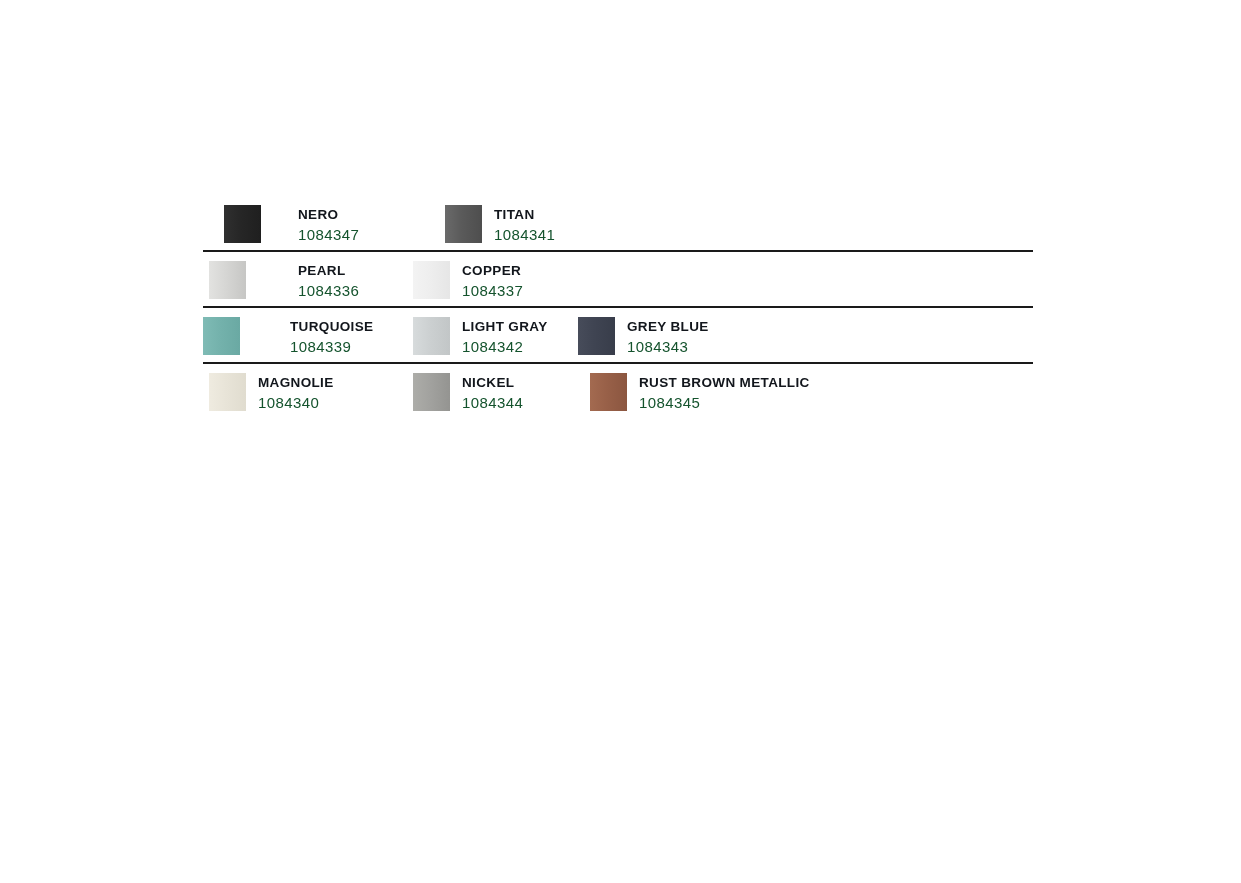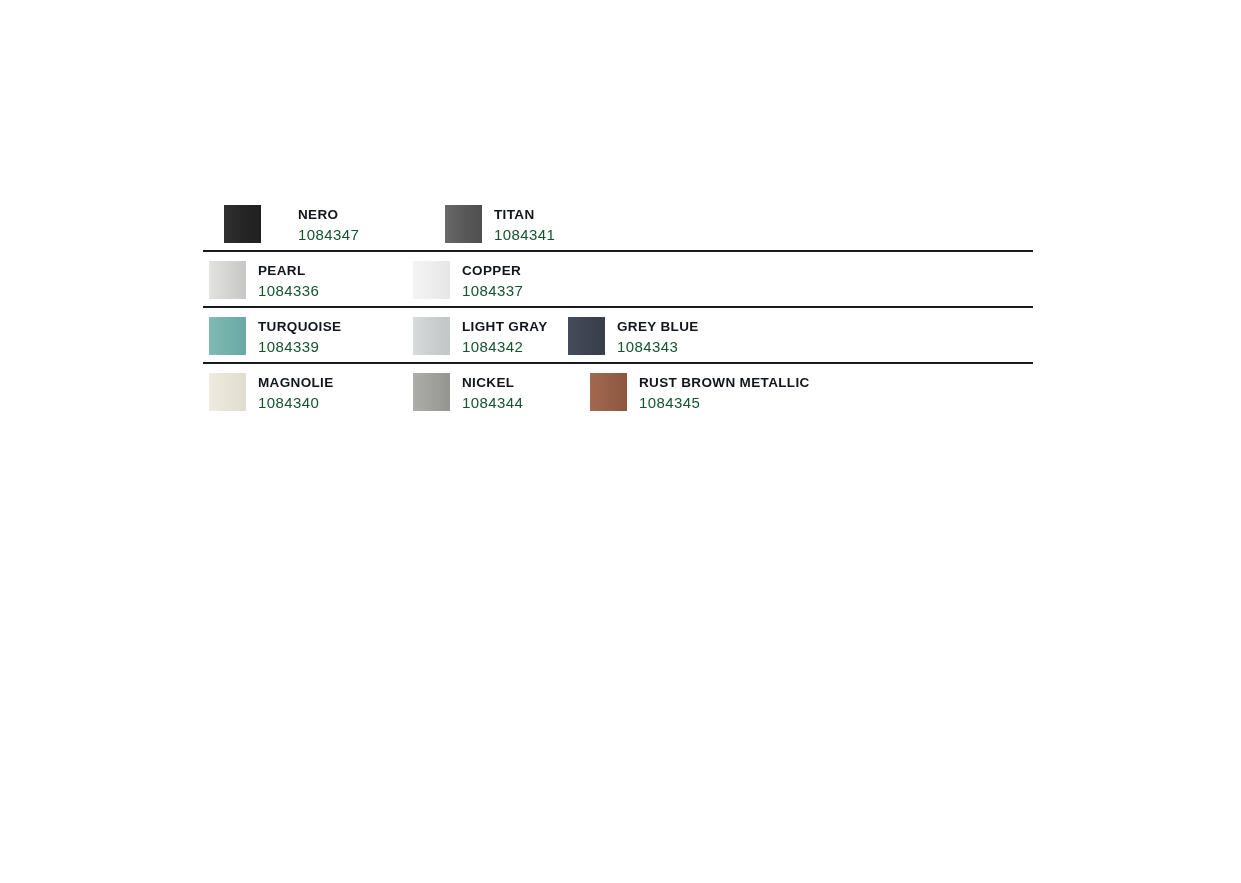--- a/index.html
+++ b/index.html
@@ -85,52 +85,52 @@
       <div class="swatch-item" style="left: 210px; margin-left: 32px;">
         <div class="swatch-chip" style="background: linear-gradient(90deg, rgb(106, 106, 106) 0%, rgb(90, 90, 90) 45%, rgb(78, 78, 78) 100%);"></div>
         <div class="swatch-text">
           <div class="swatch-name">TITAN</div>
           <div class="swatch-code">1084341</div>
         </div>
       </div>
     </div>
     <div class="row-divider" style="border-top-color: rgb(26, 26, 26);"></div>
     <div class="swatch-row">
-      <div class="swatch-item" style="left: 6px;">
+      <div class="swatch-item" style="left: 6px; gap: 40px;">
         <div class="swatch-chip" style="background: linear-gradient(90deg, rgb(226, 226, 224) 0%, rgb(214, 214, 212) 45%, rgb(198, 198, 196) 100%);"></div>
         <div class="swatch-text">
           <div class="swatch-name">PEARL</div>
           <div class="swatch-code">1084336</div>
         </div>
       </div>
       <div class="swatch-item" style="left: 210px;">
         <div class="swatch-chip" style="background: linear-gradient(90deg, rgb(243, 243, 243) 0%, rgb(238, 238, 238) 45%, rgb(230, 230, 230) 100%);"></div>
         <div class="swatch-text">
           <div class="swatch-name">COPPER</div>
           <div class="swatch-code">1084337</div>
         </div>
       </div>
     </div>
     <div class="row-divider" style="border-top-color: rgb(26, 26, 26);"></div>
     <div class="swatch-row">
-      <div class="swatch-item" style="left: 6px;">
+      <div class="swatch-item" style="left: 0; gap: 38px;">
         <div class="swatch-chip" style="background: linear-gradient(90deg, rgb(127, 187, 181) 0%, rgb(116, 178, 172) 45%, rgb(106, 169, 163) 100%);"></div>
         <div class="swatch-text">
           <div class="swatch-name">TURQUOISE</div>
           <div class="swatch-code">1084339</div>
         </div>
       </div>
       <div class="swatch-item" style="left: 210px;">
         <div class="swatch-chip" style="background: linear-gradient(90deg, rgb(215, 219, 220) 0%, rgb(204, 208, 209) 45%, rgb(194, 198, 199) 100%);"></div>
         <div class="swatch-text">
           <div class="swatch-name">LIGHT GRAY</div>
           <div class="swatch-code">1084342</div>
         </div>
       </div>
-      <div class="swatch-item" style="left: 365px; justify-content: center;">
+      <div class="swatch-item" style="left: 375px; justify-content: center;">
         <div class="swatch-chip" style="background: linear-gradient(90deg, rgb(71, 76, 90) 0%, rgb(63, 68, 82) 45%, rgb(56, 61, 74) 100%);"></div>
         <div class="swatch-text">
           <div class="swatch-name">GREY BLUE</div>
           <div class="swatch-code">1084343</div>
         </div>
       </div>
     </div>
     <div class="row-divider" style="border-top-color: rgb(26, 26, 26);"></div>
     <div class="swatch-row">
       <div class="swatch-item" style="left: 6px;">

